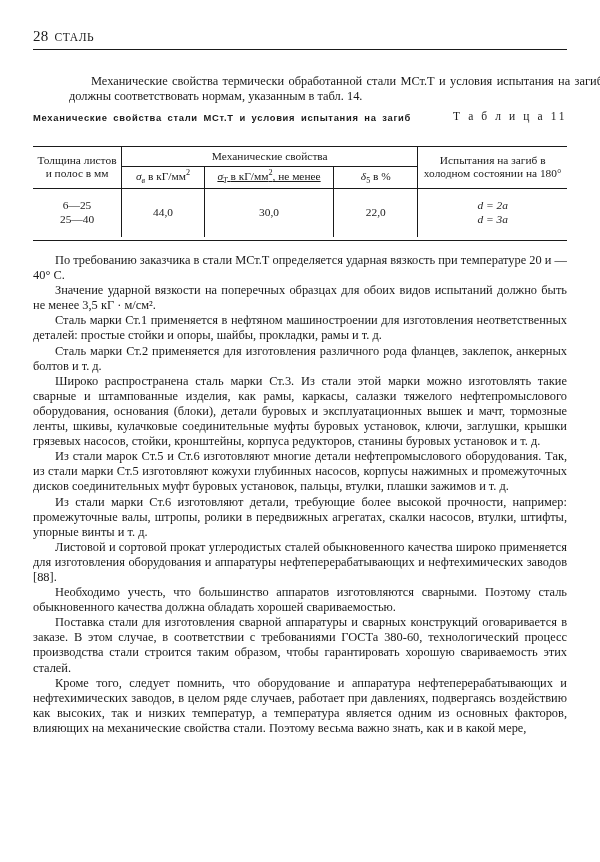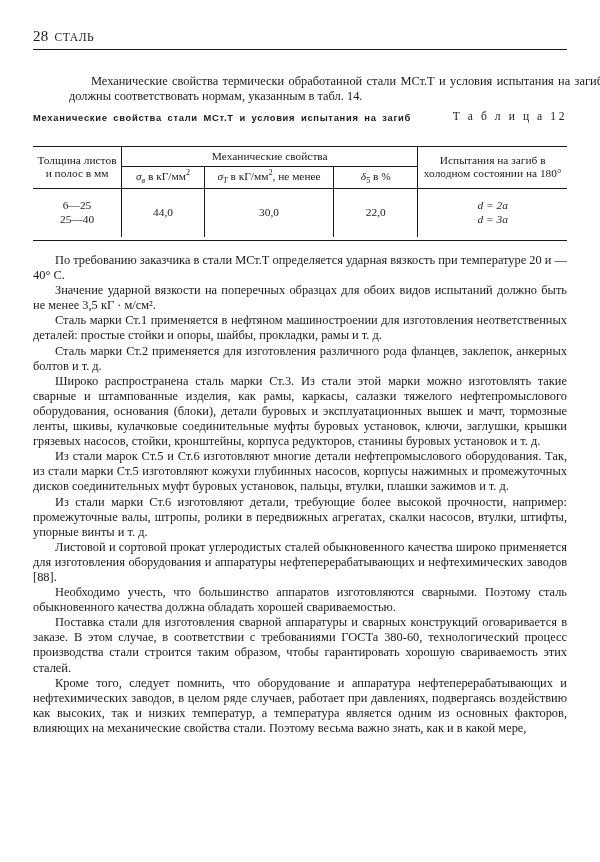--- a/index.html
+++ b/index.html
@@ -161,36 +161,36 @@
     <div class="runhead-line">
       <span class="runhead-num">28</span><span class="runhead-title">СТАЛЬ</span>
     </div>
     <div class="runhead-rule"></div>
   </div>
 
   <div class="body-block" style="top:74px;margin-left:36px;">
     <p class="para">Механические свойства термически обработанной стали МСт.Т и условия испытания на загиб должны соответствовать нормам, указанным в табл. 14.</p>
   </div>
 
-  <div class="tablenum">Т а б л и ц а  12</div>
+  <div class="tablenum">Т а б л и ц а  11</div>
 
   <div class="tbl-caption">Механические свойства стали МСт.Т и условия испытания на загиб</div>
 
   <table class="tbl">
     <tbody>
         <tr class="hdr-row">
       <td class="rule-top" rowspan="2" style="width:88px;">Толщина листов и полос в мм</td>
       <td class="rule-top vline-l colgroup-label" colspan="3" style="width:287px;">Механические свойства</td>
       <td class="rule-top vline-l" rowspan="2" style="width:159px;">Испытания на загиб в холодном состоянии на 180°</td>
     </tr>
     <tr class="subhdr">
       <td class="vline-l hr-thin" style="width:78px;">
         <span class="nowrap"><span class="unit-ital">σ</span><span class="sub unit-ital">в</span>&nbsp;<span>в кГ/мм</span><span class="sup">2</span></span>
       </td>
-      <td class="vline-l hr-thin" style="width:124px;">
+      <td class="vline-l hr-thin" style="width:124px;text-decoration:underline;">
         <span class="nowrap"><span class="unit-ital">σ</span><span class="sub unit-ital">T</span>&nbsp;<span>в кГ/мм</span><span class="sup">2</span><span>, не менее</span></span>
       </td>
       <td class="vline-l hr-thin" style="width:85px;">
         <span class="nowrap"><span class="unit-ital">δ</span><span class="sub">5</span>&nbsp;<span>в %</span></span>
       </td>
     </tr>
     <tr class="datarow">
       <td class="hr-thick">
         <span>6—25</span><br>
         <span>25—40</span>

